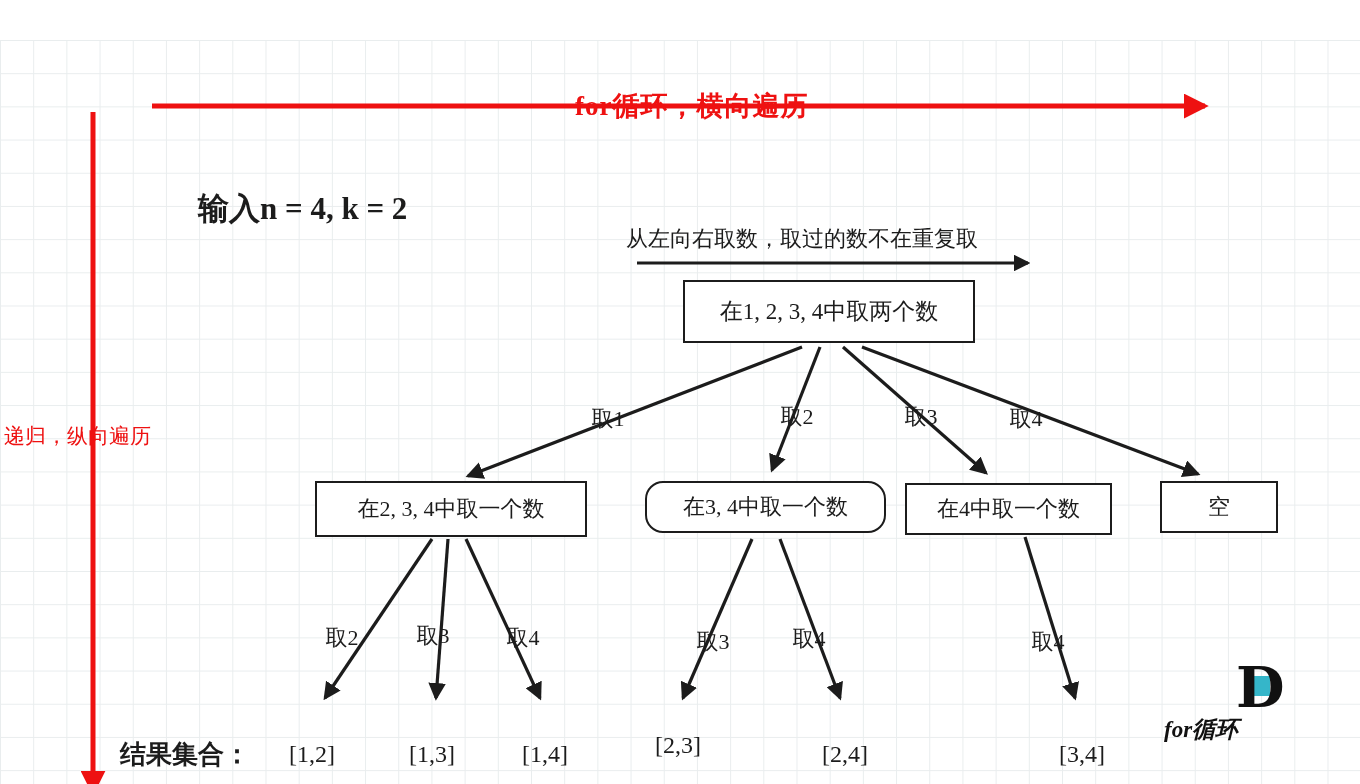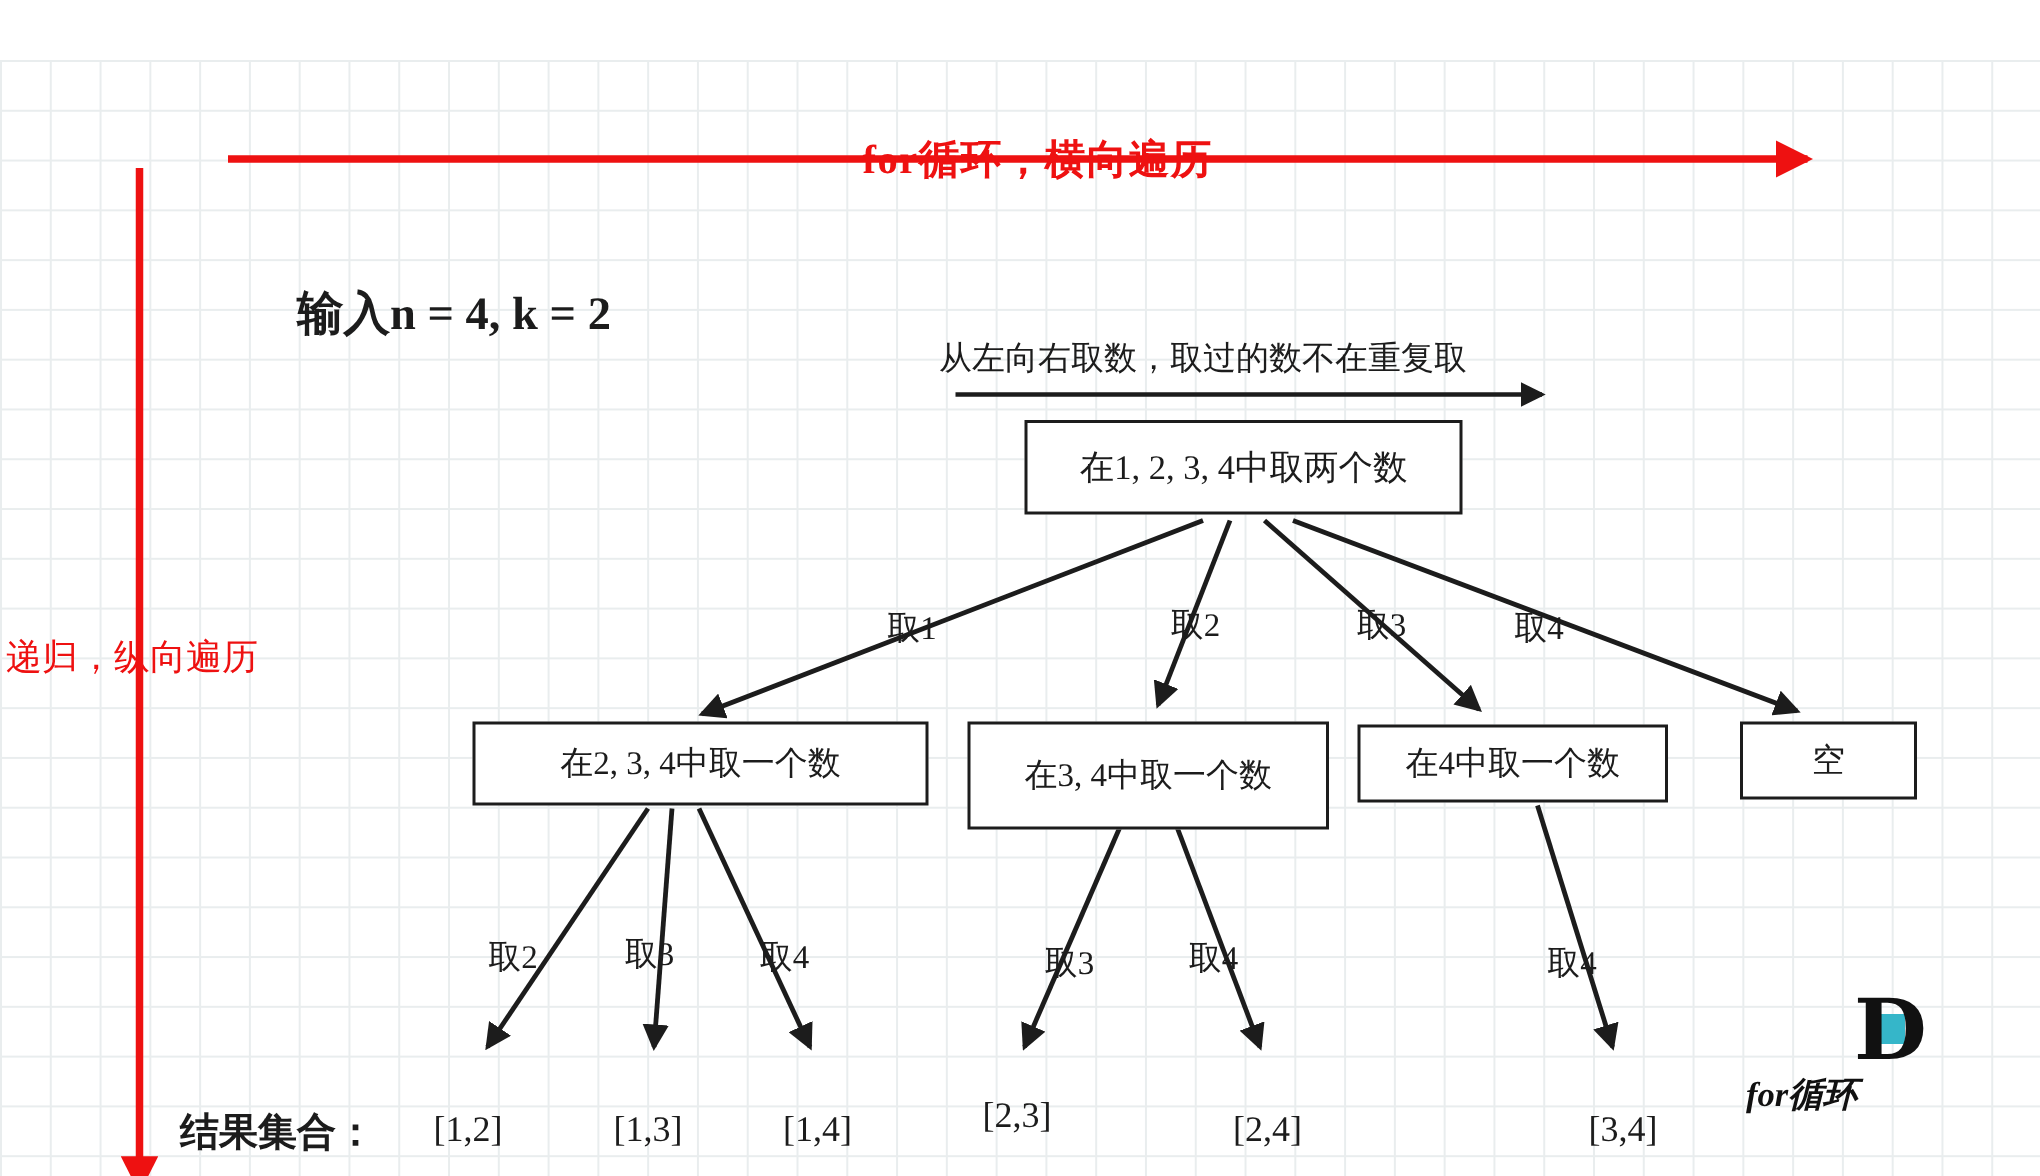--- a/index.html
+++ b/index.html
@@ -25,33 +25,33 @@
   .black-fill { fill:var(--line-black,#1c1c1c); }
   .red-fill   { fill:var(--accent-red,#ee1111); }
 
   .abs { position:absolute; }
   .red-text { color:var(--accent-red,#ee1111); }
 
   .for-label {
     left:575px; top:48px; font-size:27px; font-weight:bold;
     letter-spacing:1px;
   }
-  .recur-label { left:4px; top:382px; font-size:24px; }
+  .recur-label { left:4px; top:382px; font-size:21px; }
 
   .input-title { left:198px; top:148px; font-size:31px; font-weight:bold; }
   .hint-label  { left:626px; top:184px; font-size:22px;text-align:center; }
 
   .node {
     position:absolute; border:2.5px solid var(--line-black,#1c1c1c);
     background:#ffffff; display:flex; align-items:center; justify-content:center;
     font-size:22px; white-space:nowrap;
   }
   .node.root { left:683px; top:240px; width:292px; height:63px; font-size:23px; }
-  .node.c1   { left:315px; top:441px; width:304px; height:56px; }
-  .node.c2   { left:645px; top:441px; width:241px; height:72px; }
+  .node.c1   { left:315px; top:441px; width:272px; height:56px; }
+  .node.c2   { left:645px; top:441px; width:241px; height:52px;border-radius:18px; }
   .node.c3   { left:905px; top:443px; width:207px; height:52px; }
   .node.c4   { left:1160px; top:441px; width:118px; height:52px; }
 
   .edge-label {
     position:absolute; font-size:22px; transform:translate(-50%,-50%);
     white-space:nowrap;
   }
 
   .results-label { left:120px; top:697px; font-size:26px; font-weight:bold; }
   .result-item {

